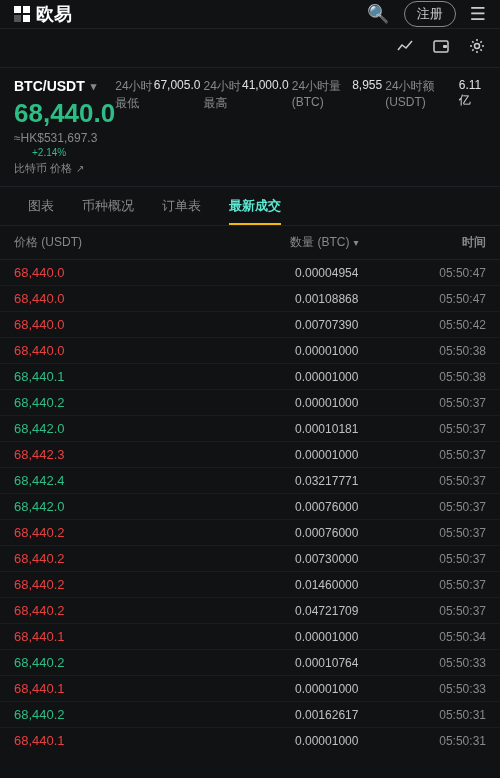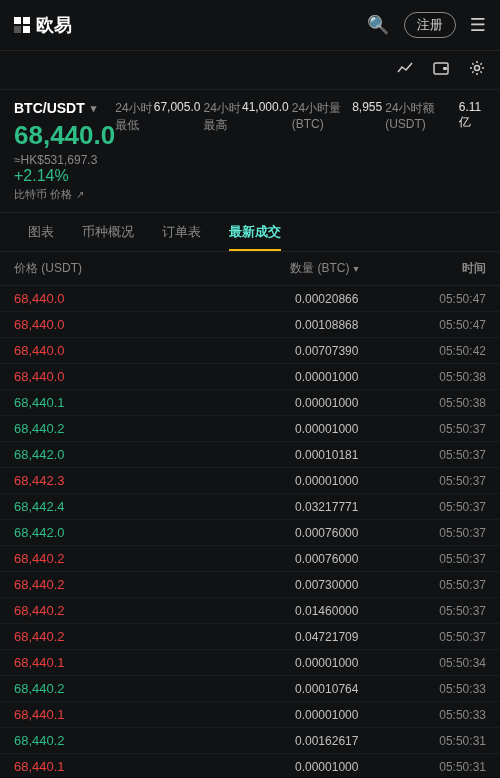--- a/index.html
+++ b/index.html
@@ -11,21 +11,21 @@
       min-height: 778px;
       overflow-x: hidden;
       font-size: 13px;
     }
 
     
     .header {
       display: flex;
       align-items: center;
       justify-content: space-between;
-      padding: 12px 14px;
+      padding: 1px 14px;
       background: #111214;
       border-bottom: 1px solid #222;
     }
     .logo {
       display: flex;
       align-items: center;
       gap: 6px;
       font-weight: bold;
       font-size: 18px;
       color: #fff;
@@ -98,21 +98,22 @@
       color: #2ebd85;
       margin-bottom: 2px;
     }
     .price-hk {
       font-size: 12px;
       color: #888;
       margin-bottom: 2px;
     }
     .price-change {
       color: #2ebd85;
-      font-size: 16px;
+      font-size: 10px;
+      margin-left: 18px;
     }
     .price-label {
       font-size: 11px;
       color: #888;
       margin-top: 2px;
       display: flex;
       align-items: center;
       gap: 4px;
     }
     .link-icon { font-size: 10px; color: #888; }
@@ -277,21 +278,21 @@
     <div class="col-price">价格 (USDT)</div>
     <div class="col-qty">
       <span>数量 (BTC)</span>
       <span style="color:#888;font-size:10px;">▾</span>
     </div>
     <div class="col-time">时间</div>
   </div>
   <div id="trade-rows">
       <div class="trade-row">
     <div class="col-price price-red">68,440.0</div>
-    <div class="col-qty-val">0.00020866</div>
+    <div class="col-qty-val">0.00004954</div>
     <div class="col-time-val">05:50:47</div>
   </div>
       <div class="trade-row">
     <div class="col-price price-red">68,440.0</div>
     <div class="col-qty-val">0.00108868</div>
     <div class="col-time-val">05:50:47</div>
   </div>
       <div class="trade-row">
     <div class="col-price price-red">68,440.0</div>
     <div class="col-qty-val">0.00707390</div>

